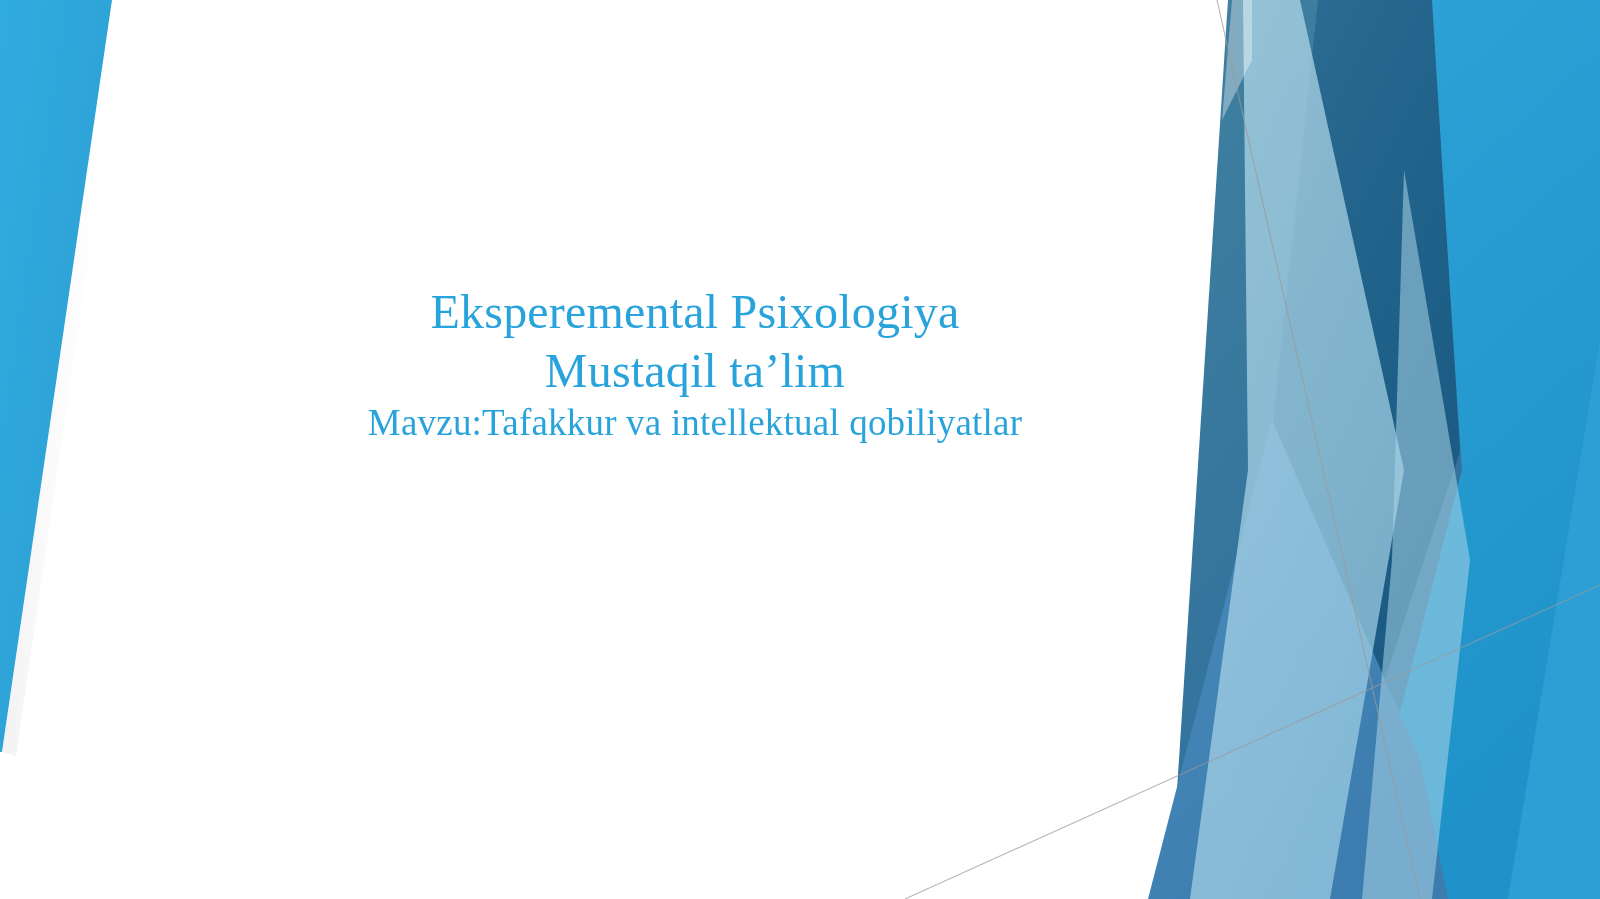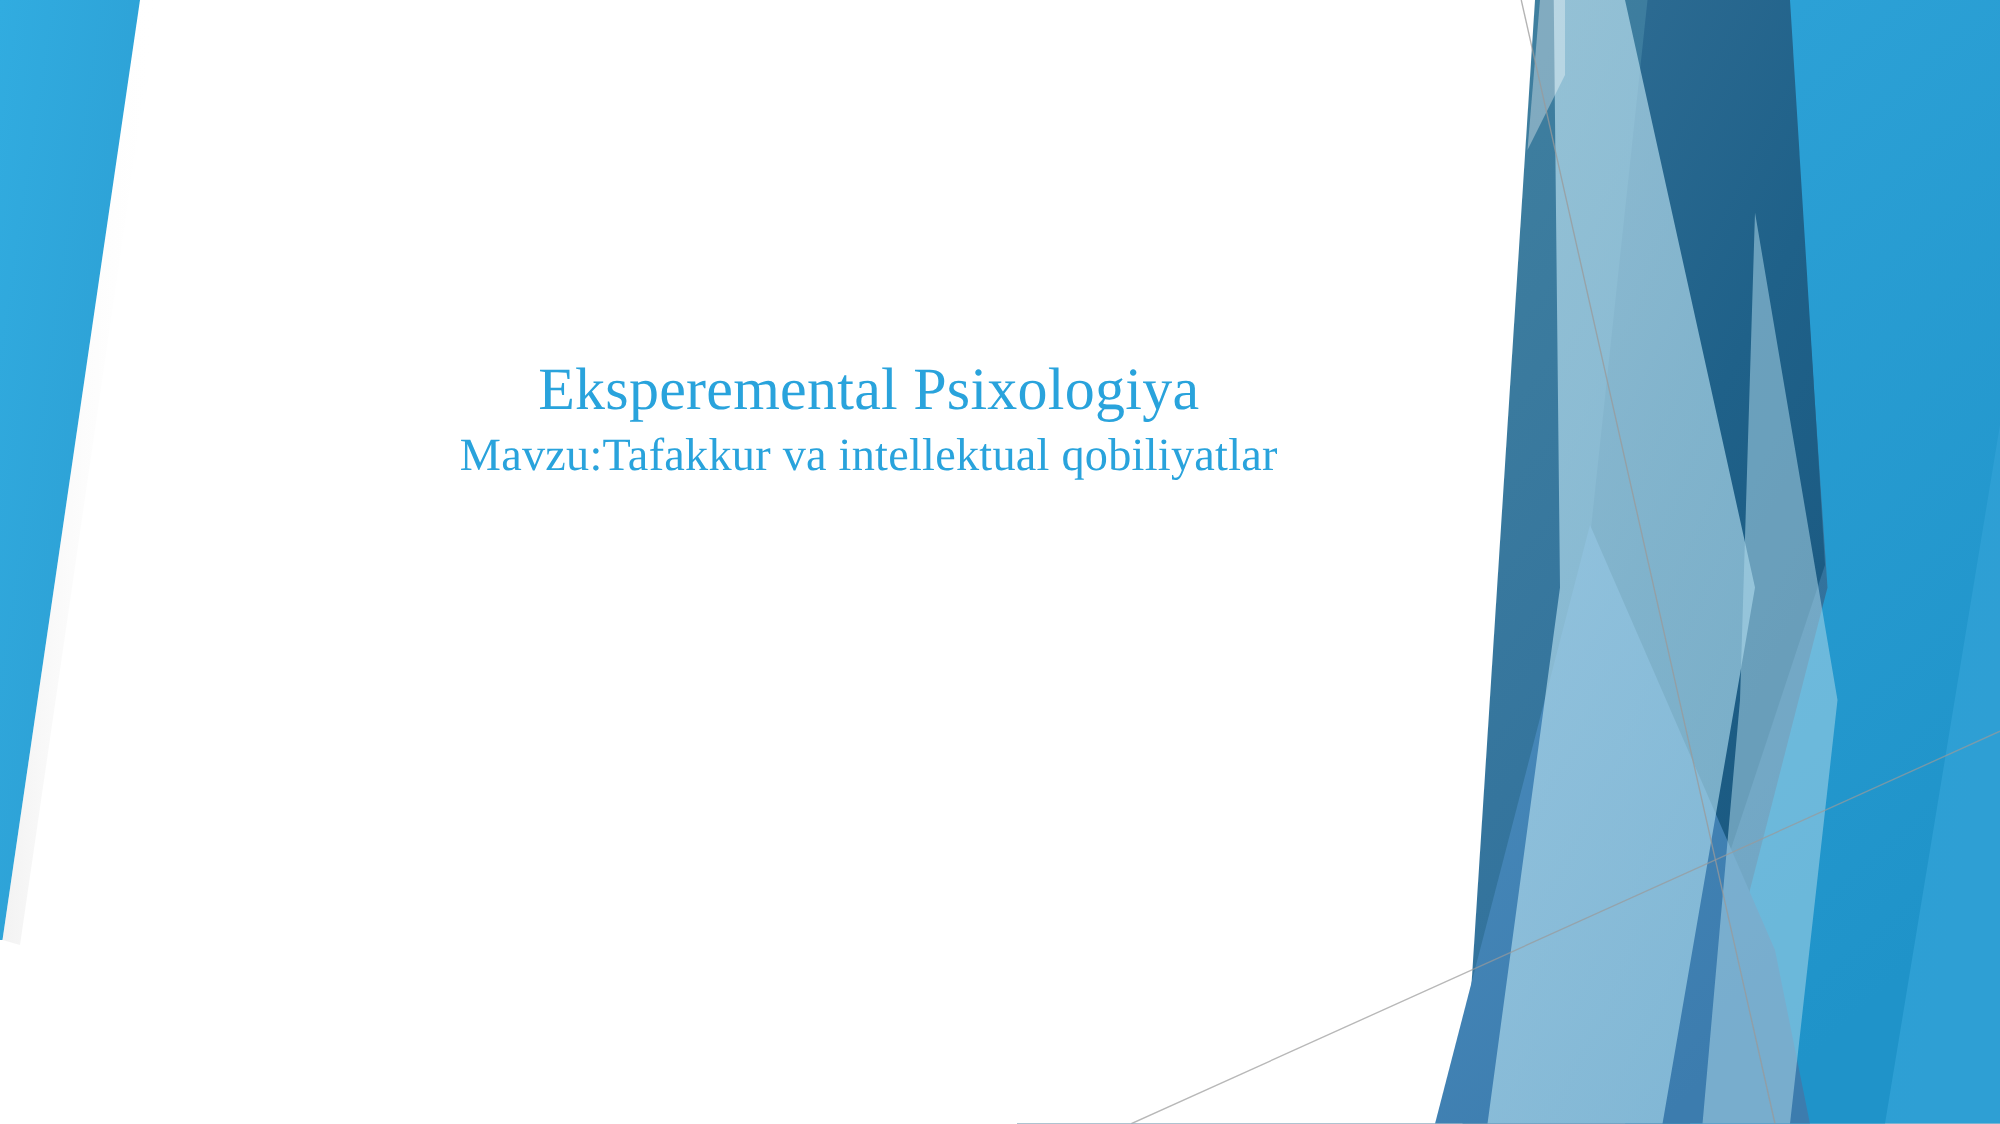--- a/index.html
+++ b/index.html
@@ -113,16 +113,17 @@
     <polygon points="1232,0 1252,0 1252,60 1222,120" fill="#ffffff" opacity="0.35"></polygon>
 
     <polygon points="1148,899 1190,899 1248,470 1243,0 1216,0 1186,470" fill="#ffffff" opacity="0.0"></polygon>
 
     <line x1="1217" y1="0" x2="1420" y2="899" stroke="#9A9A9A" stroke-width="1.1" opacity="0.75"></line>
     <line x1="905" y1="899" x2="1600" y2="585" stroke="#9A9A9A" stroke-width="1.1" opacity="0.7"></line>
   </svg>
 
   <div id="title-block">
     <span class="tline l1">Eksperemental Psixologiya</span>
+    <span class="tline l2">Mustaqil ta’lim</span>
     <span class="tline l3">Mavzu:Tafakkur va intellektual qobiliyatlar</span>
   </div>
 
 </div>
 
 </body></html>

